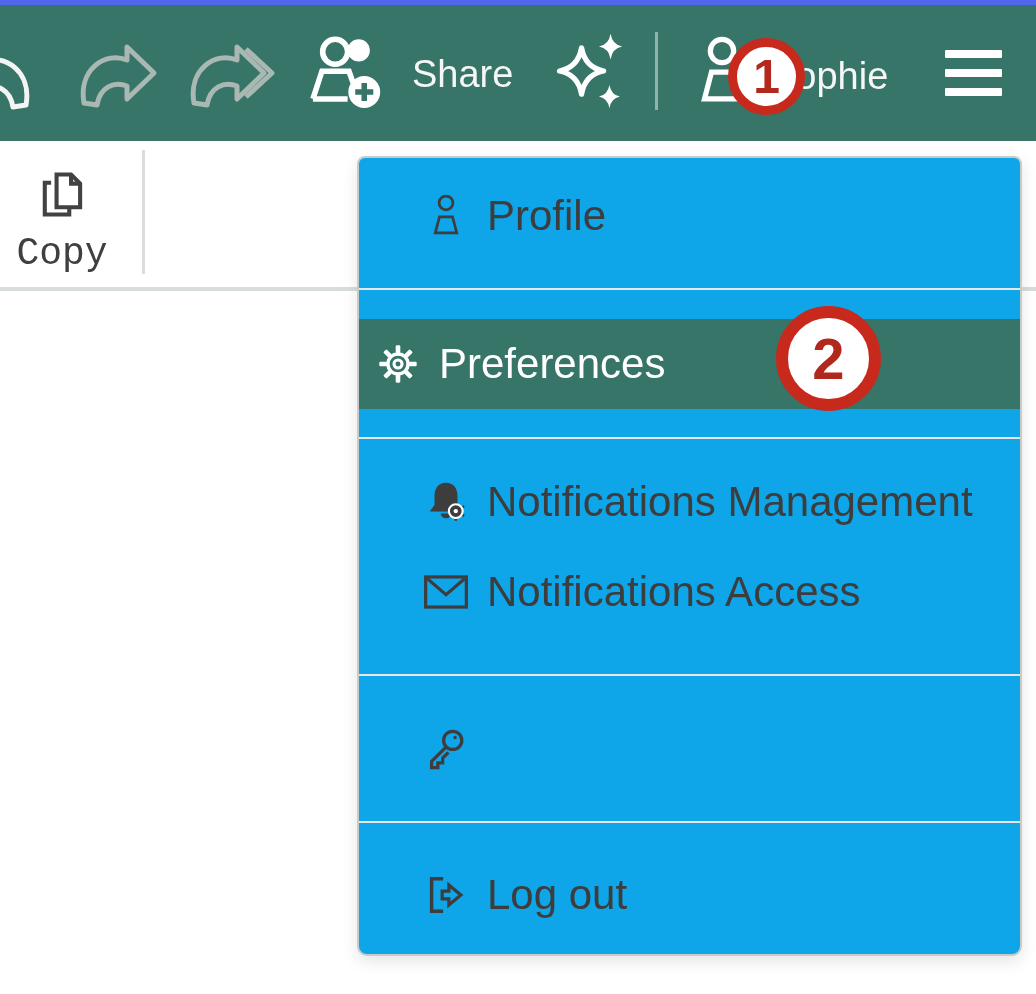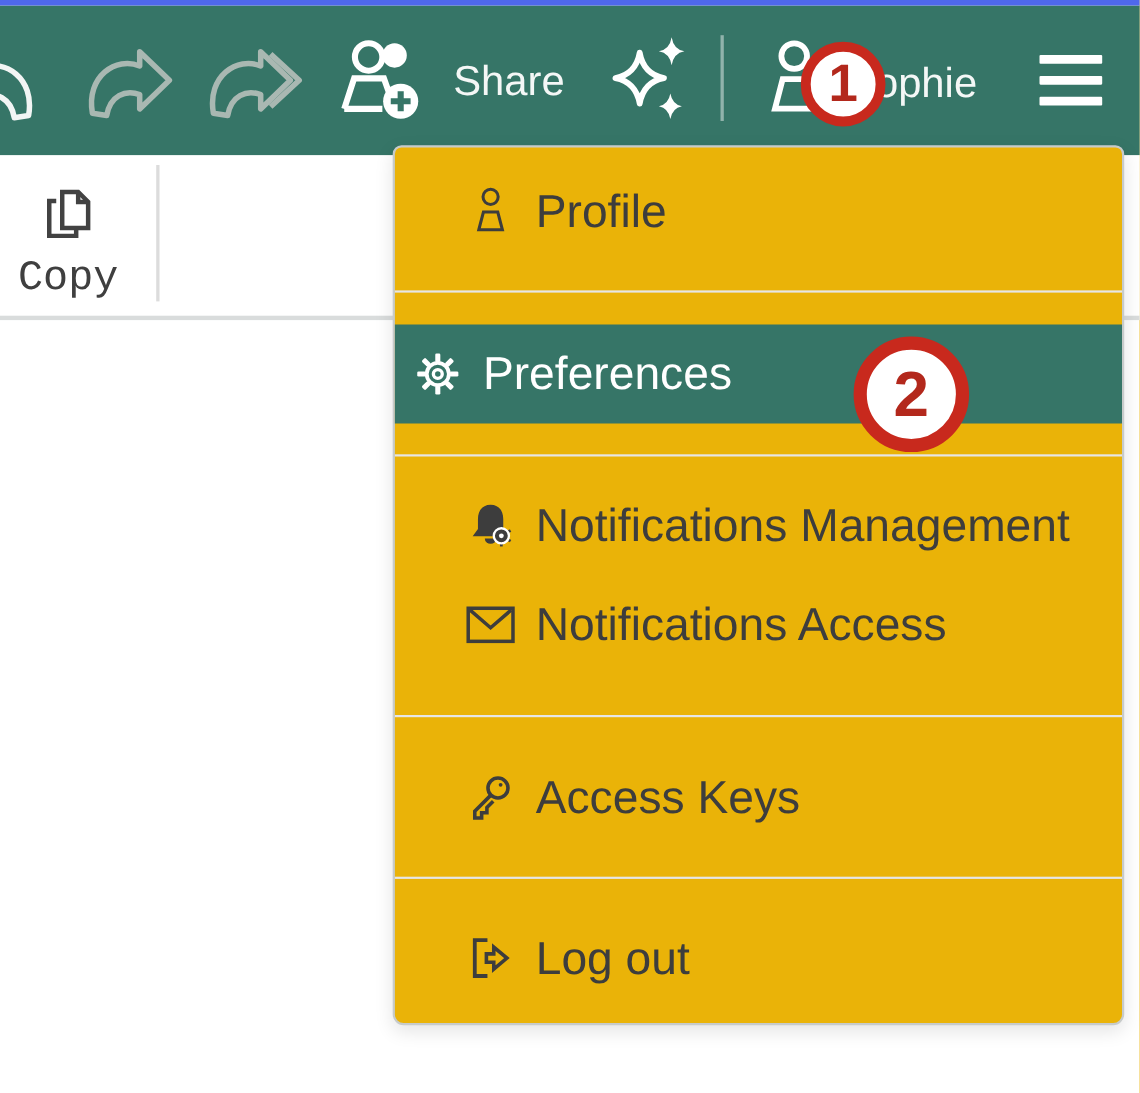--- a/index.html
+++ b/index.html
@@ -21,22 +21,22 @@
   .hamburger{left:945px;top:45px;width:57px;height:46px;display:flex;flex-direction:column;justify-content:space-between;}
   .hamburger .bar{height:8px;background:#ffffff;border-radius:1px;}
   
   .ribbon{position:absolute;left:0;top:141px;width:1036px;height:146px;background:#ffffff;border-bottom:4px solid #d9dcdc;z-index:1;}
   .copy-btn{position:absolute;left:12px;top:14px;width:100px;height:120px;display:flex;flex-direction:column;align-items:center;justify-content:flex-start;}
   .copy-btn svg{margin-top:8px;}
   .copy-label{margin-top:6px;font-size:38px;color:#3f3f3f;font-family:Liberation Mono, monospace;}
   .ribbon-vdivider{position:absolute;left:142px;top:9px;width:3px;height:124px;background:#dcdcdc;}
   
   .menu-panel{
-    position:absolute;left:357px;top:132px;width:665px;height:800px;box-sizing:border-box;
-    background:#eab308;border:2px solid #c7cbca;border-radius:8px 8px 10px 10px;
+    position:absolute;left:357px;top:156px;width:665px;height:800px;box-sizing:border-box;
+    background:#0ea5e9;border:2px solid #c7cbca;border-radius:8px 8px 10px 10px;
     box-shadow:0 6px 16px rgba(0,0,0,0.10);z-index:5;
   }
   .menu-item{
     position:absolute;left:0;right:0;height:90px;
     display:flex;align-items:center;gap:18px;padding-left:64px;
     font-size:42px;color:#3d3d3d;cursor:default;
   }
   .menu-item.highlighted{background:#367567;color:#ffffff;}
   .mi-profile{top:13px;}
   .mi-preferences{top:161px;padding-left:16px;}
@@ -194,21 +194,20 @@
   </div>
 
   <div class="menu-divider md-3"></div>
 
   <div class="menu-item mi-access-keys">
     <svg class="mi-icon" viewBox="0 0 48 48">
       <circle cx="31" cy="15" r="9.5" fill="none" stroke="#3d3d3d" stroke-width="3.4"></circle>
       <circle cx="33.5" cy="12" r="1.8" fill="#3d3d3d"></circle>
       <path d="M24.5,21.5 L9,37 L9,43.5 L15.5,43.5 L15.5,38.5 L20.5,38.5 L20.5,33.5 L26.5,27.5" fill="none" stroke="#3d3d3d" stroke-width="3.4" stroke-linejoin="miter"></path>
     </svg>
-    <span>Access Keys</span>
   </div>
 
   <div class="menu-divider md-4"></div>
 
   <div class="menu-item mi-logout">
     <svg class="mi-icon" viewBox="0 0 48 48">
       <path d="M21,7 H9 V41 H21" fill="none" stroke="#3d3d3d" stroke-width="3.6"></path>
       <path d="M20,20 H27 V13.5 L39.5,24 L27,34.5 V28 H20 Z" fill="none" stroke="#3d3d3d" stroke-width="3.4" stroke-linejoin="miter"></path>
     </svg>
     <span>Log out</span>

